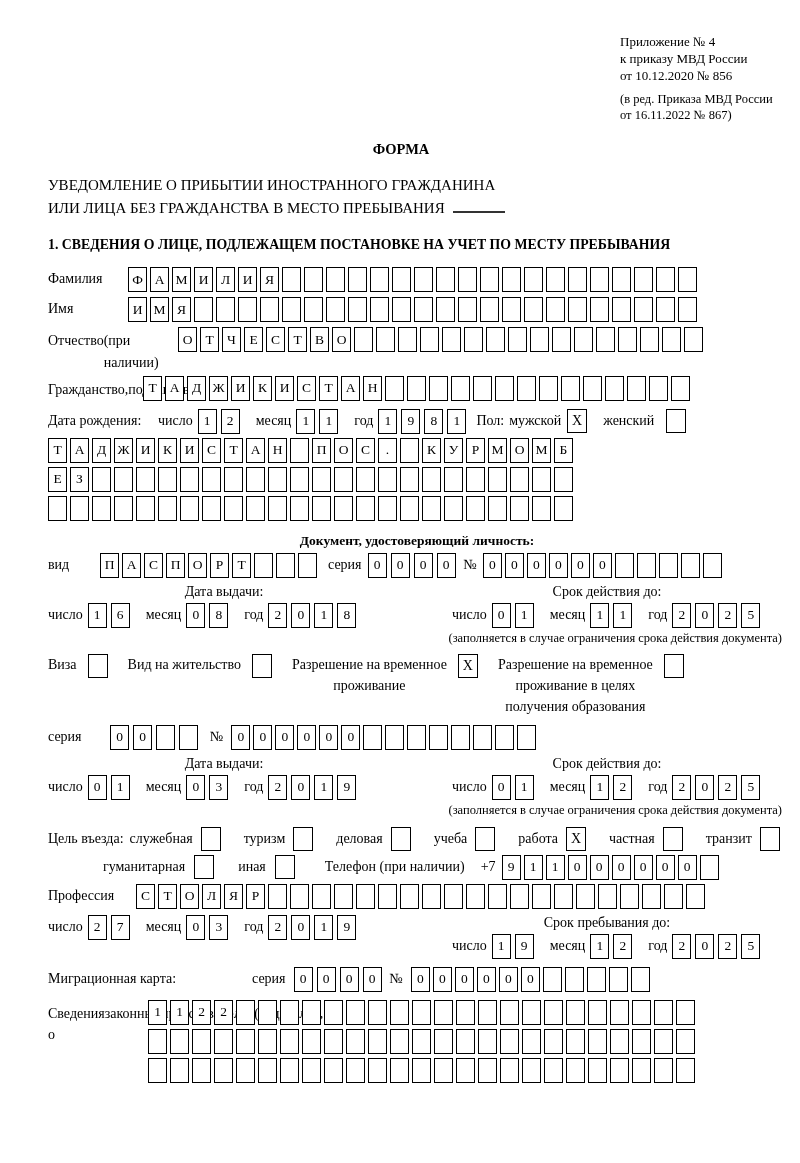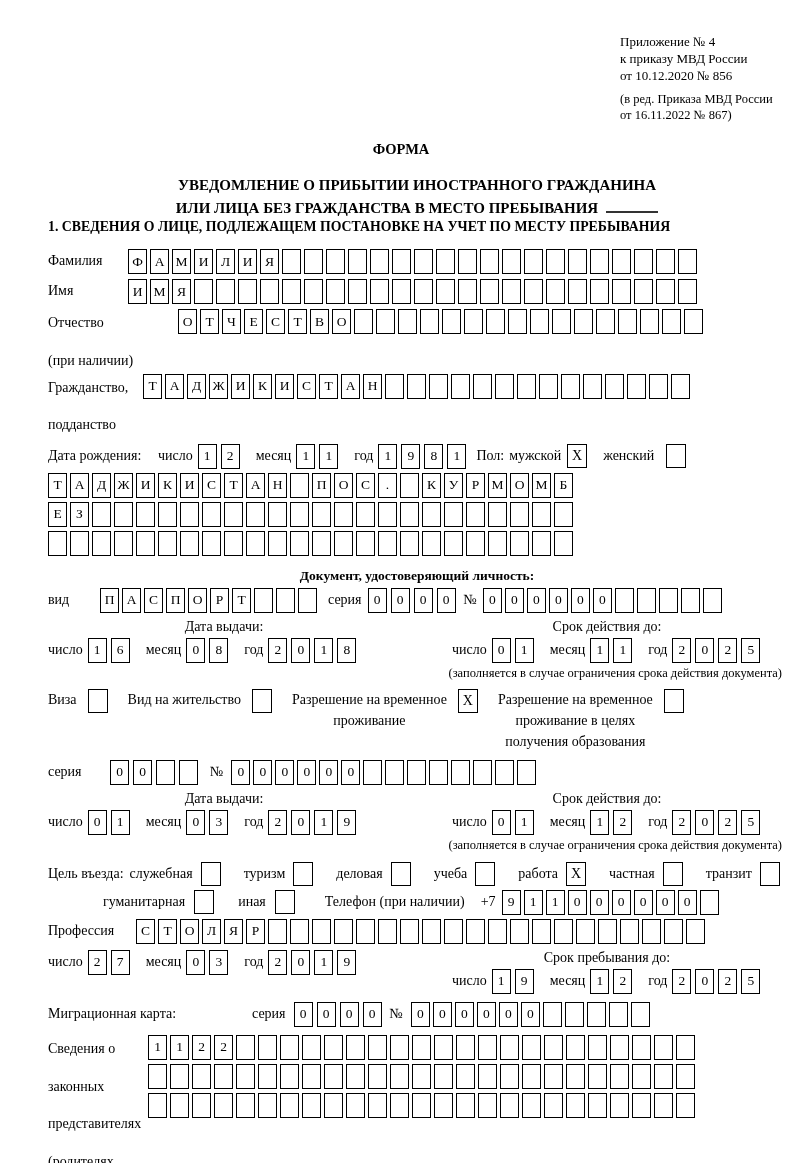--- a/index.html
+++ b/index.html
@@ -10,29 +10,29 @@
     font-family:"Liberation Serif", serif;
     font-size:14px;
   }
   .page { width:796px; height:1163px; padding:34px 10px 14px 48px; overflow:hidden; position:relative; }
 
   
   .appendix { margin-left:572px; width:210px; font-size:13px; line-height:1.3; }
   .edition  { margin-left:572px; width:220px; font-size:12.5px; line-height:1.3; margin-top:6px; }
   .forma { font-weight:bold; text-align:center; padding-right:32px; margin-top:18px; font-size:14.5px; }
 
-  .title { text-align:center; font-weight:bold; font-size:15px; margin-top:16px; line-height:1.5; }
+  .title { text-align:left; font-weight:normal; font-size:15px; margin-top:16px; line-height:1.5; }
   .title-underline { display:inline-block; width:52px; border-bottom:2px solid #333; height:0.9em; margin-left:8px; }
 
-  .sec-heading { font-weight:bold; font-size:13.8px; }
+  .sec-heading { font-weight:bold; font-size:13.8px; margin-top:18px; }
 
   
   .row { display:flex; align-items:flex-start; margin-top:5px; }
   .lbl { flex-shrink:0; padding-top:4px; }
-  .lbl-stack { display:flex; flex-direction:column; flex-shrink:0; line-height:1.55; padding-top:3px;gap:16px; }
+  .lbl-stack { display:flex; flex-direction:row; flex-shrink:0; line-height:1.55; padding-top:3px; }
   .cells { display:inline-flex; flex-wrap:nowrap; }
   .cell {
     width:19px; height:25px; border:1.5px solid #000; margin-right:3px;
     display:inline-flex; align-items:center; justify-content:center;
     font-size:13.5px; flex-shrink:0; background:#fff;
   }
   .cb {
     width:20px; height:24px; border:1.5px solid #000;
     display:inline-flex; align-items:center; justify-content:center;
     font-size:14px; flex-shrink:0; background:#fff;

